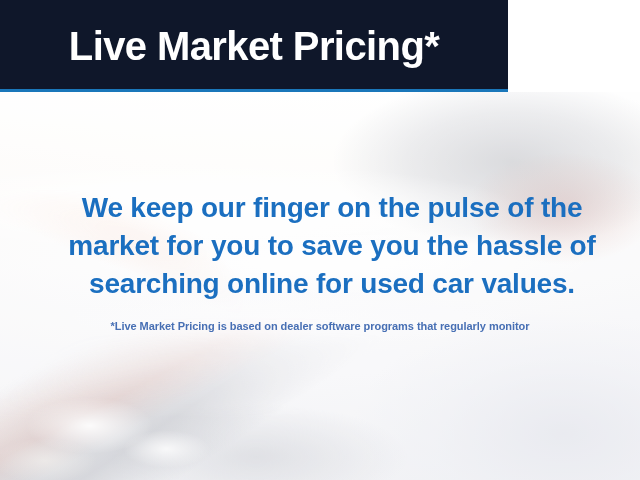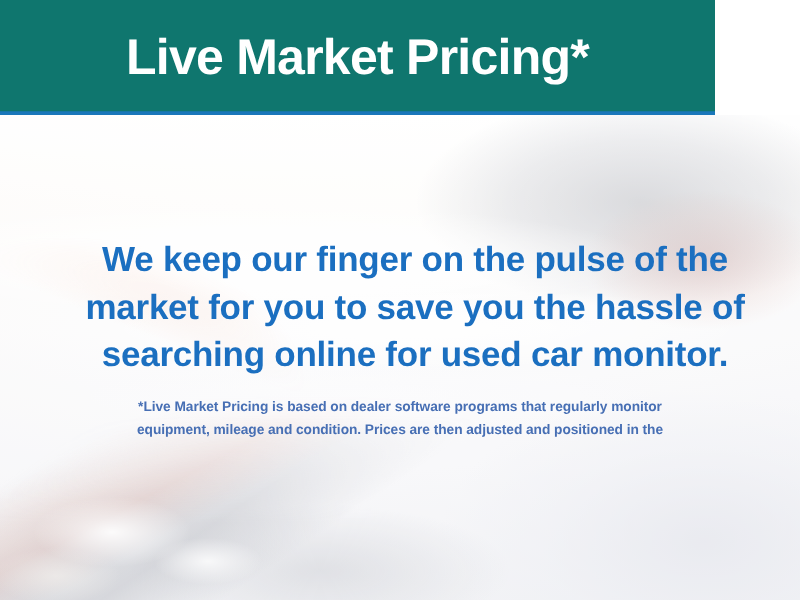--- a/index.html
+++ b/index.html
@@ -15,23 +15,23 @@
     overflow: hidden;
     background: #ffffff;
     font-family: "Liberation Sans", sans-serif;
   }
 
   
   .header-band {
     position: absolute;
     left: 0;
     top: 0;
-    width: 572px;
+    width: 508px;
     height: 92px;
-    background: #0f766e;
+    background: #0f172a;
     box-sizing: border-box;
     display: flex;
     align-items: center;
     justify-content: center;
     z-index: 30;
   }
   .header-band::after {
     content: "";
     position: absolute;
     left: 0;
@@ -246,23 +246,22 @@
 
   <div class="header-band">
     <h1 class="header-title">Live Market Pricing*</h1>
   </div>
 
   <div class="content">
 
     <p class="headline">
       <span class="ln">We keep our finger on the pulse of the</span>
       <span class="ln">market for you to save you the hassle of</span>
-      <span class="ln">searching online for used car monitor.</span>
+      <span class="ln">searching online for used car values.</span>
     </p>
 
     <p class="disclaimer">
       <span class="ln">*Live Market Pricing is based on dealer software programs that regularly monitor</span>
-      <span class="ln">equipment, mileage and condition. Prices are then adjusted and positioned in the</span>
     </p>
 
   </div>
 
 </div>
 
 </body></html>

